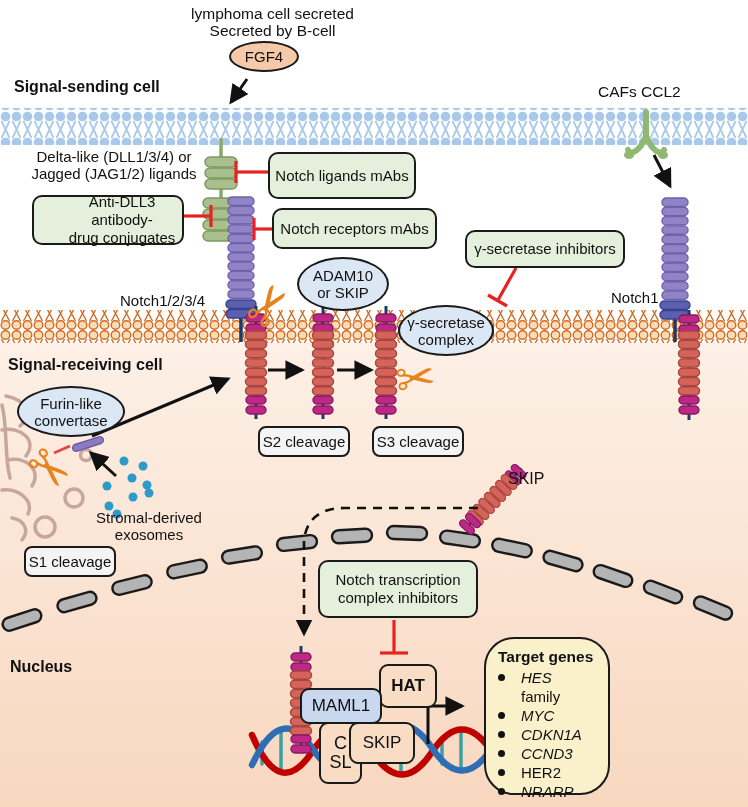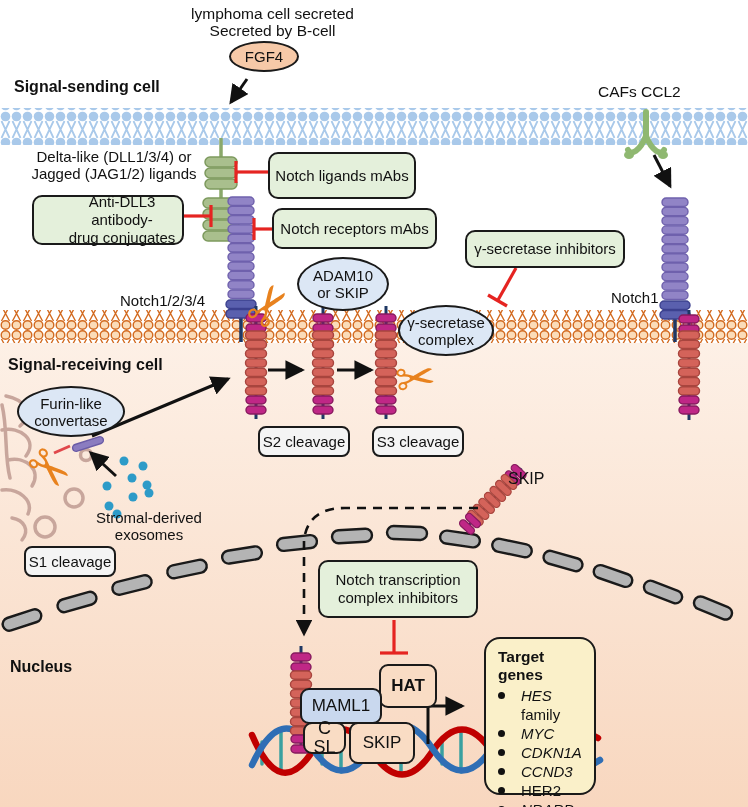--- a/index.html
+++ b/index.html
@@ -13,22 +13,22 @@
             display:flex;flex-direction:column;align-items:center;justify-content:center;
             font-size:15px;line-height:18px;text-align:center;box-sizing:border-box;}
   .cleav{position:absolute;background:#f4f4f4;border:2.3px solid #1a1a1a;border-radius:8px;
          display:flex;align-items:center;justify-content:center;font-size:15px;box-sizing:border-box;margin-left:16px;}
   .oval{position:absolute;border:2.5px solid #1a1a1a;border-radius:50%;
         display:flex;flex-direction:column;align-items:center;justify-content:center;
         font-size:15px;line-height:17px;text-align:center;box-sizing:border-box;}
   .blueoval{background:#dce7f5;}
   .cplx{position:absolute;border:2.5px solid #1a1a1a;border-radius:9px;background:#f9dcc4;
         display:flex;align-items:center;justify-content:center;font-size:17px;box-sizing:border-box;}
-  .tg{position:absolute;left:484px;top:637px;width:112px;height:158px;background:#faf0c9;
-      border:2.5px solid #1a1a1a;border-radius:16px;box-sizing:border-box;padding:9px 8px 9px 12px;}
+  .tg{position:absolute;left:484px;top:637px;width:126px;height:158px;background:#faf0c9;
+      border:2.5px solid #1a1a1a;border-radius:30px;box-sizing:border-box;padding:9px 8px 9px 12px;}
   .tg .hdr{font-weight:bold;font-size:15.5px;margin-bottom:2px;}
   .tgrow{display:flex;align-items:center;height:19px;font-size:15px;}
   .tgrow .dot{width:7px;height:7px;border-radius:50%;background:#111;margin-right:16px;flex:0 0 auto;}
   .tgrow .nodot{width:7px;margin-right:16px;flex:0 0 auto;}
   .ital{font-style:italic;}
 </style>
 </head>
 <body>
 
 <div class="canvas">
@@ -352,21 +352,21 @@
 </div>
 
 <div class="lbl bold" style="left:10px;top:658px;">Nucleus</div>
 
 <div class="cplx" style="left:379px;top:664px;width:58px;height:44px;font-weight:bold;">
   <div>HAT</div>
 </div>
 <div class="cplx" style="left:300px;top:688px;width:82px;height:36px;background:#c9d8ee;">
   <div>MAML1</div>
 </div>
-<div class="cplx" style="left:303px;top:722px;width:43px;height:32px;font-size:18px;word-break:break-all;line-height:19px;text-align:center;">
+<div class="cplx" style="left:319px;top:722px;width:43px;height:62px;font-size:18px;word-break:break-all;line-height:19px;text-align:center;">
   <div style="width:24px;">CSL</div>
 </div>
 <div class="cplx" style="left:349px;top:722px;width:66px;height:42px;">
   <div>SKIP</div>
 </div>
 
 <div class="tg">
   <div class="hdr">Target genes</div>
   <div class="tgrow">
     <span class="dot"></span>

